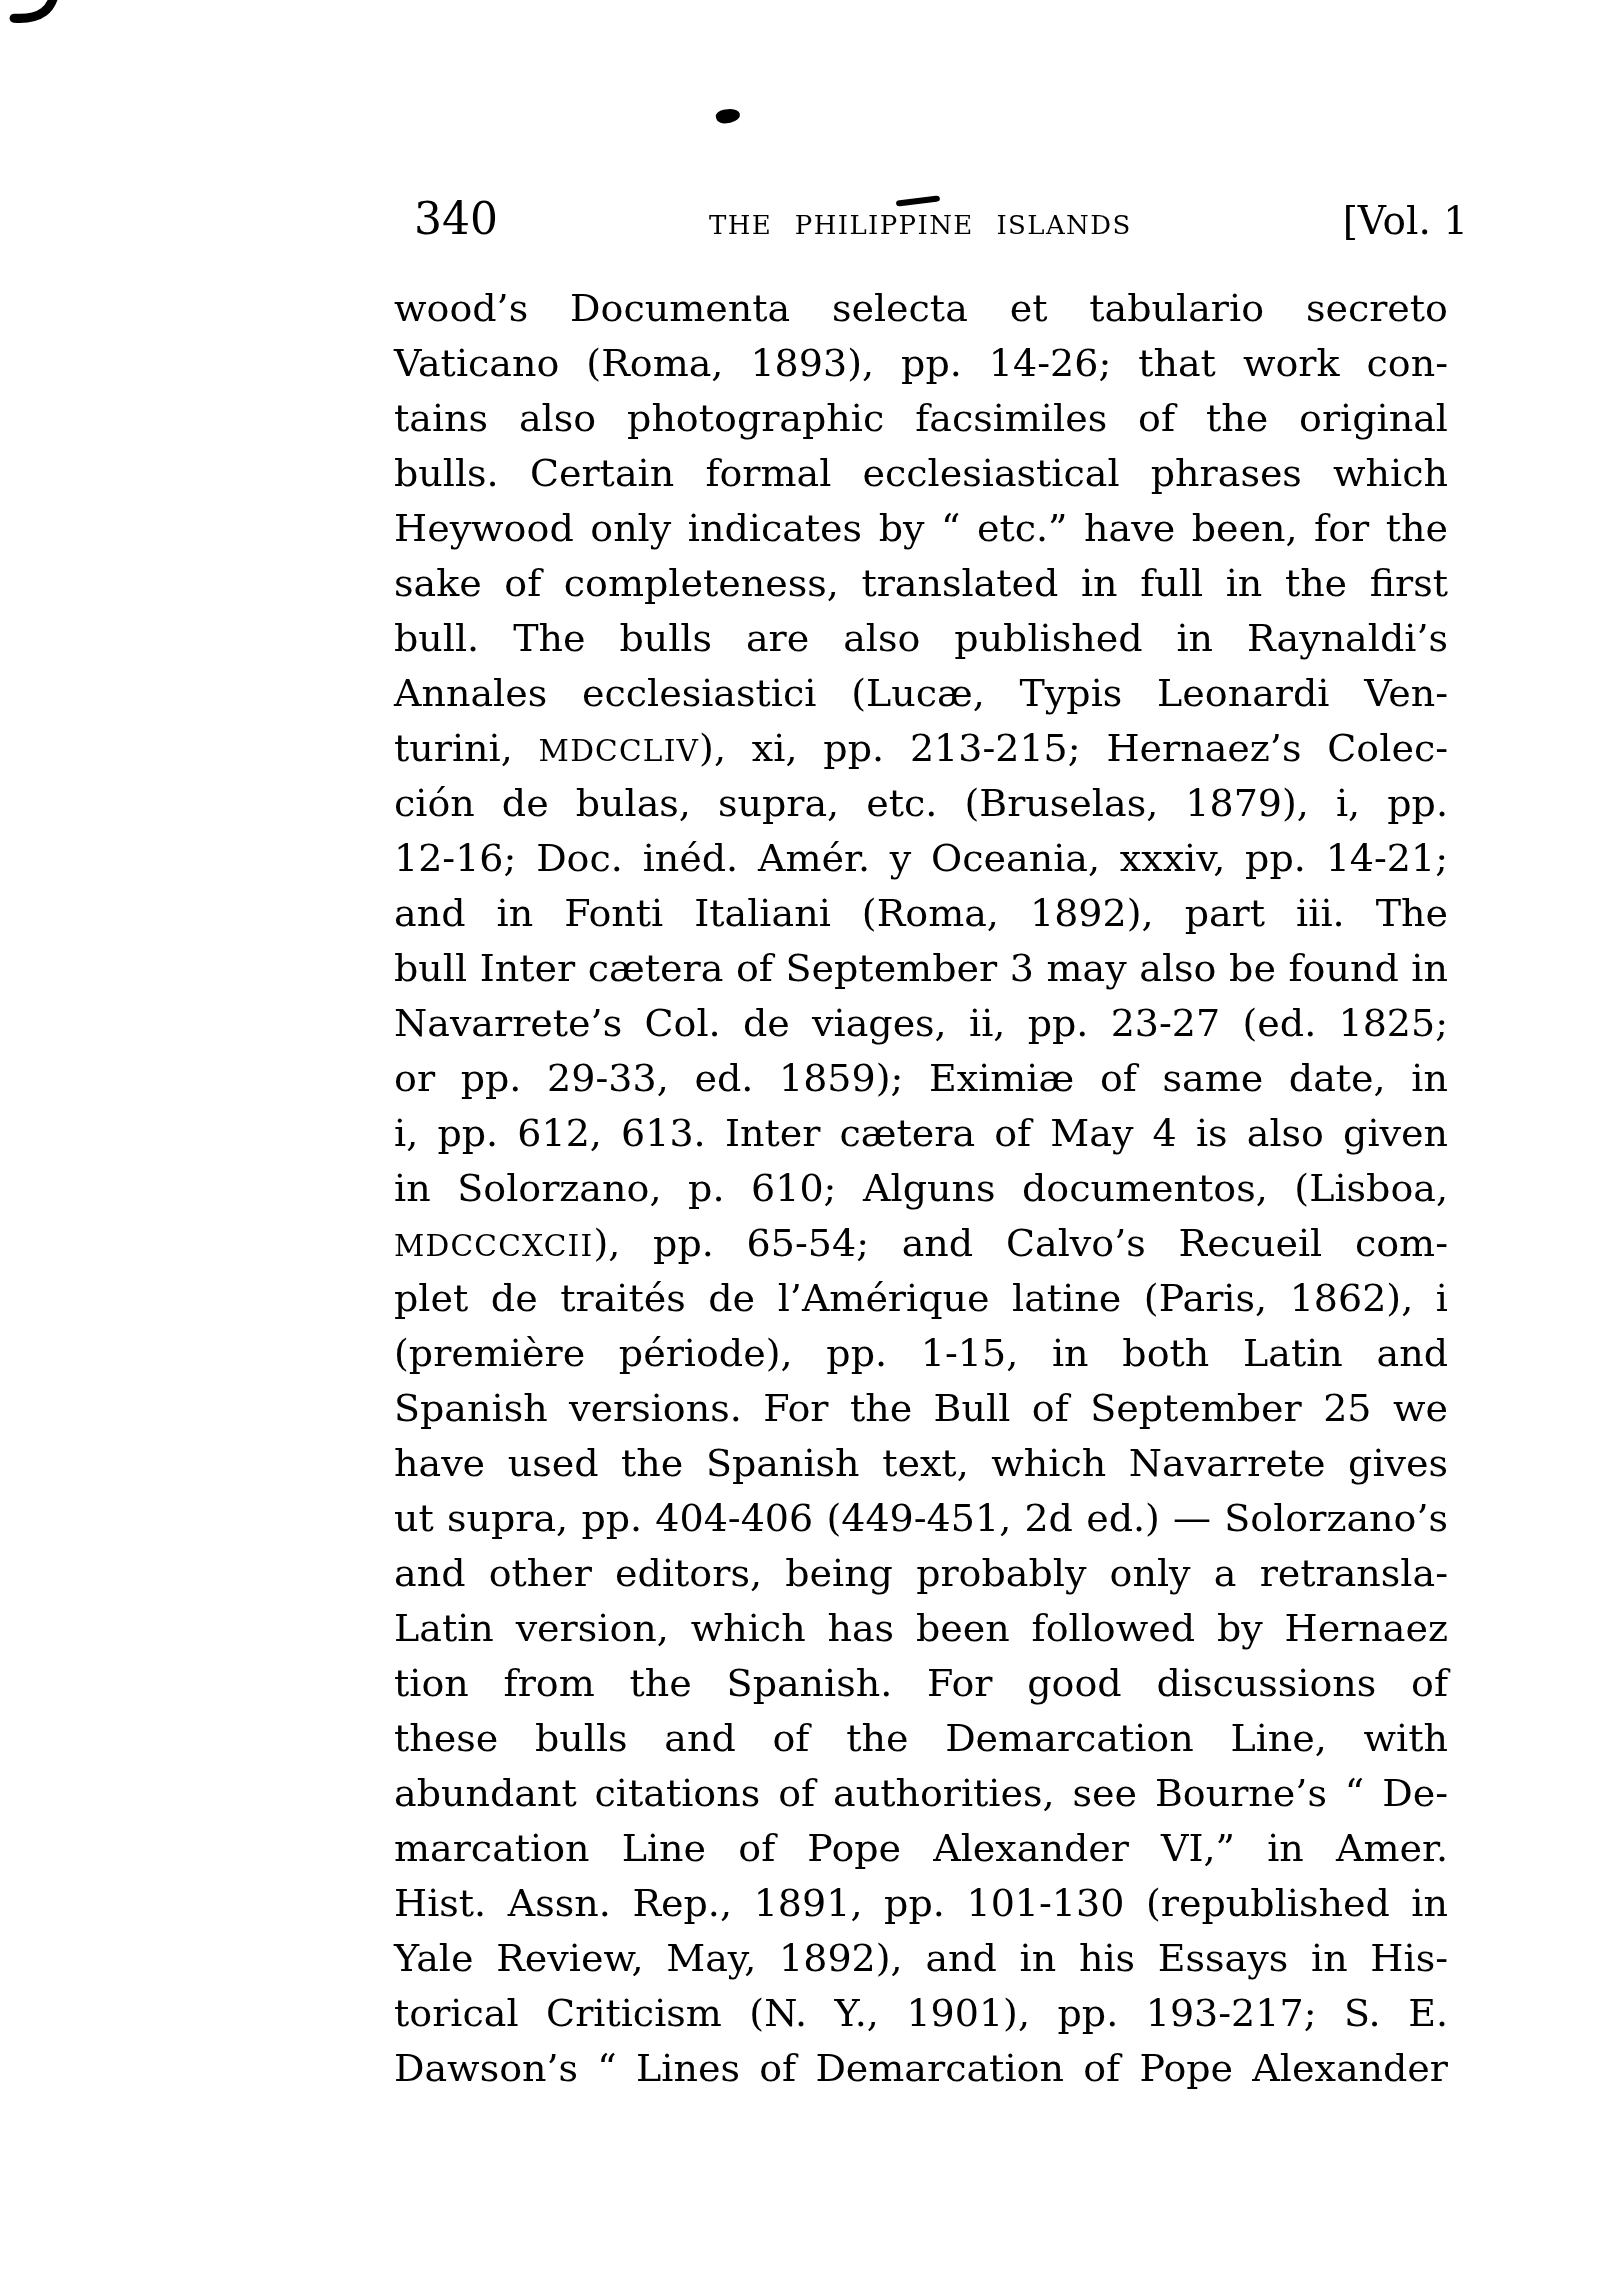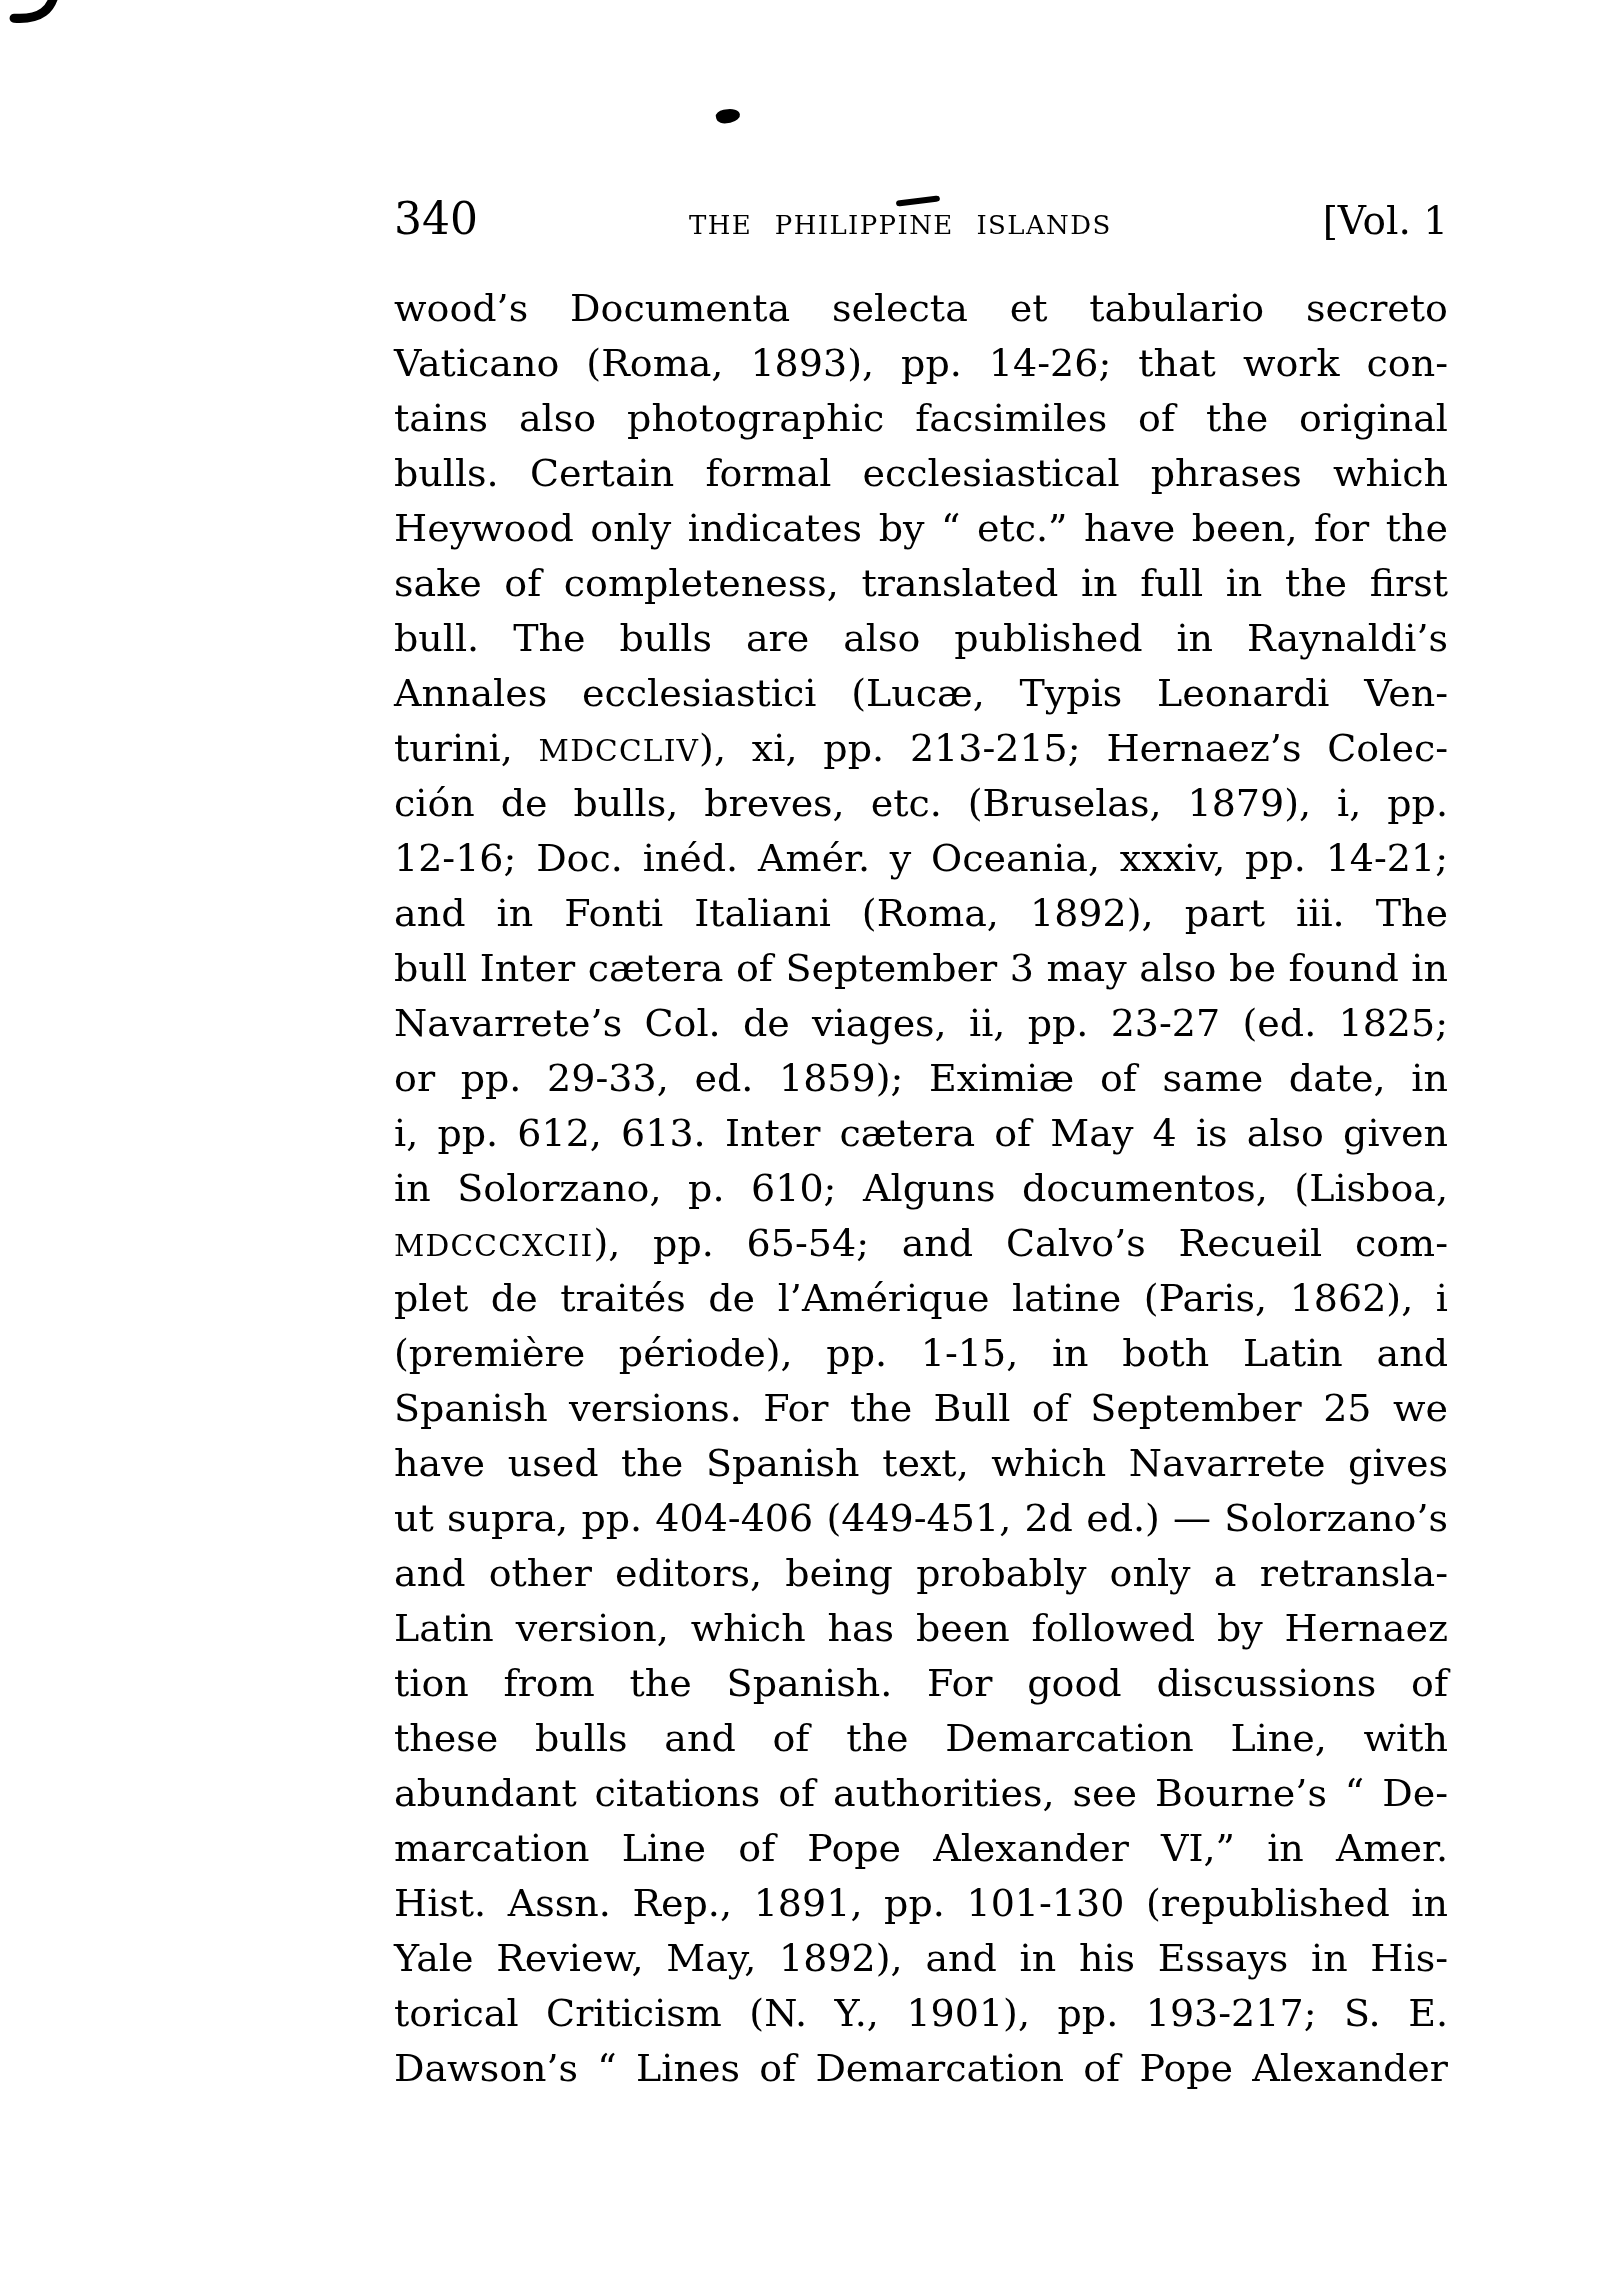--- a/index.html
+++ b/index.html
@@ -8,21 +8,21 @@
     width: 1601px;
     height: 2488px;
     background: #ffffff;
     color: #000000;
     font-family: "DejaVu Serif", "Liberation Serif", serif;
     overflow: hidden;
   }
   .header {
     position: absolute;
     top: 197px;
-    left: 394px;
+    left: 414px;
     width: 1054px;
     display: flex;
     justify-content: space-between;
     align-items: baseline;
   }
   .pagenum  { font-size: 44px; line-height: 1; }
   .title    { font-size: 26px; line-height: 1; letter-spacing: 1.4px; word-spacing: 13px; }
   .volume   { font-size: 39px; line-height: 1; }
   .body-text {
     position: absolute;
@@ -74,21 +74,21 @@
   <div class="body-text" id="body-lines">
       <div class="line"><span class="r">wood’s </span><span class="i">Documenta selecta et tabulario secreto</span></div>
       <div class="line"><span class="i">Vaticano </span><span class="r">(Roma, 1893), pp. 14-26; that work con-</span></div>
       <div class="line"><span class="r">tains also photographic facsimiles of the original</span></div>
       <div class="line"><span class="r">bulls. Certain formal ecclesiastical phrases which</span></div>
       <div class="line"><span class="r">Heywood only indicates by “ etc.” have been, for the</span></div>
       <div class="line"><span class="r">sake of completeness, translated in full in the first</span></div>
       <div class="line"><span class="r">bull. The bulls are also published in Raynaldi’s</span></div>
       <div class="line"><span class="i">Annales ecclesiastici </span><span class="r">(Lucæ, Typis Leonardi Ven-</span></div>
       <div class="line"><span class="r">turini, </span><span class="sc">MDCCLIV</span><span class="r">), xi, pp. 213-215; Hernaez’s </span><span class="i">Colec-</span></div>
-      <div class="line"><span class="i">ción de bulls, breves, </span><span class="r">etc. (Bruselas, 1879), i, pp.</span></div>
+      <div class="line"><span class="i">ción de bulas, supra, </span><span class="r">etc. (Bruselas, 1879), i, pp.</span></div>
       <div class="line"><span class="r">12-16; </span><span class="i">Doc. inéd. Amér. y Oceania, </span><span class="r">xxxiv, pp. 14-21;</span></div>
       <div class="line"><span class="r">and in </span><span class="i">Fonti Italiani </span><span class="r">(Roma, 1892), part iii. The</span></div>
       <div class="line"><span class="r">bull </span><span class="i">Inter cætera </span><span class="r">of September 3 may also be found in</span></div>
       <div class="line"><span class="r">Navarrete’s </span><span class="i">Col. de viages, </span><span class="r">ii, pp. 23-27 (ed. 1825;</span></div>
       <div class="line"><span class="r">or pp. 29-33, ed. 1859); </span><span class="i">Eximiæ </span><span class="r">of same date, in</span></div>
       <div class="line"><span class="r">i, pp. 612, 613. </span><span class="i">Inter cætera </span><span class="r">of May 4 is also given</span></div>
       <div class="line"><span class="r">in Solorzano, p. 610; </span><span class="i">Alguns documentos, </span><span class="r">(Lisboa,</span></div>
       <div class="line"><span class="sc">MDCCCXCII</span><span class="r">), pp. 65-54; and Calvo’s </span><span class="i">Recueil com-</span></div>
       <div class="line"><span class="i">plet de traités de l’Amérique latine </span><span class="r">(Paris, 1862), i</span></div>
       <div class="line"><span class="r">(première période), pp. 1-15, in both Latin and</span></div>

